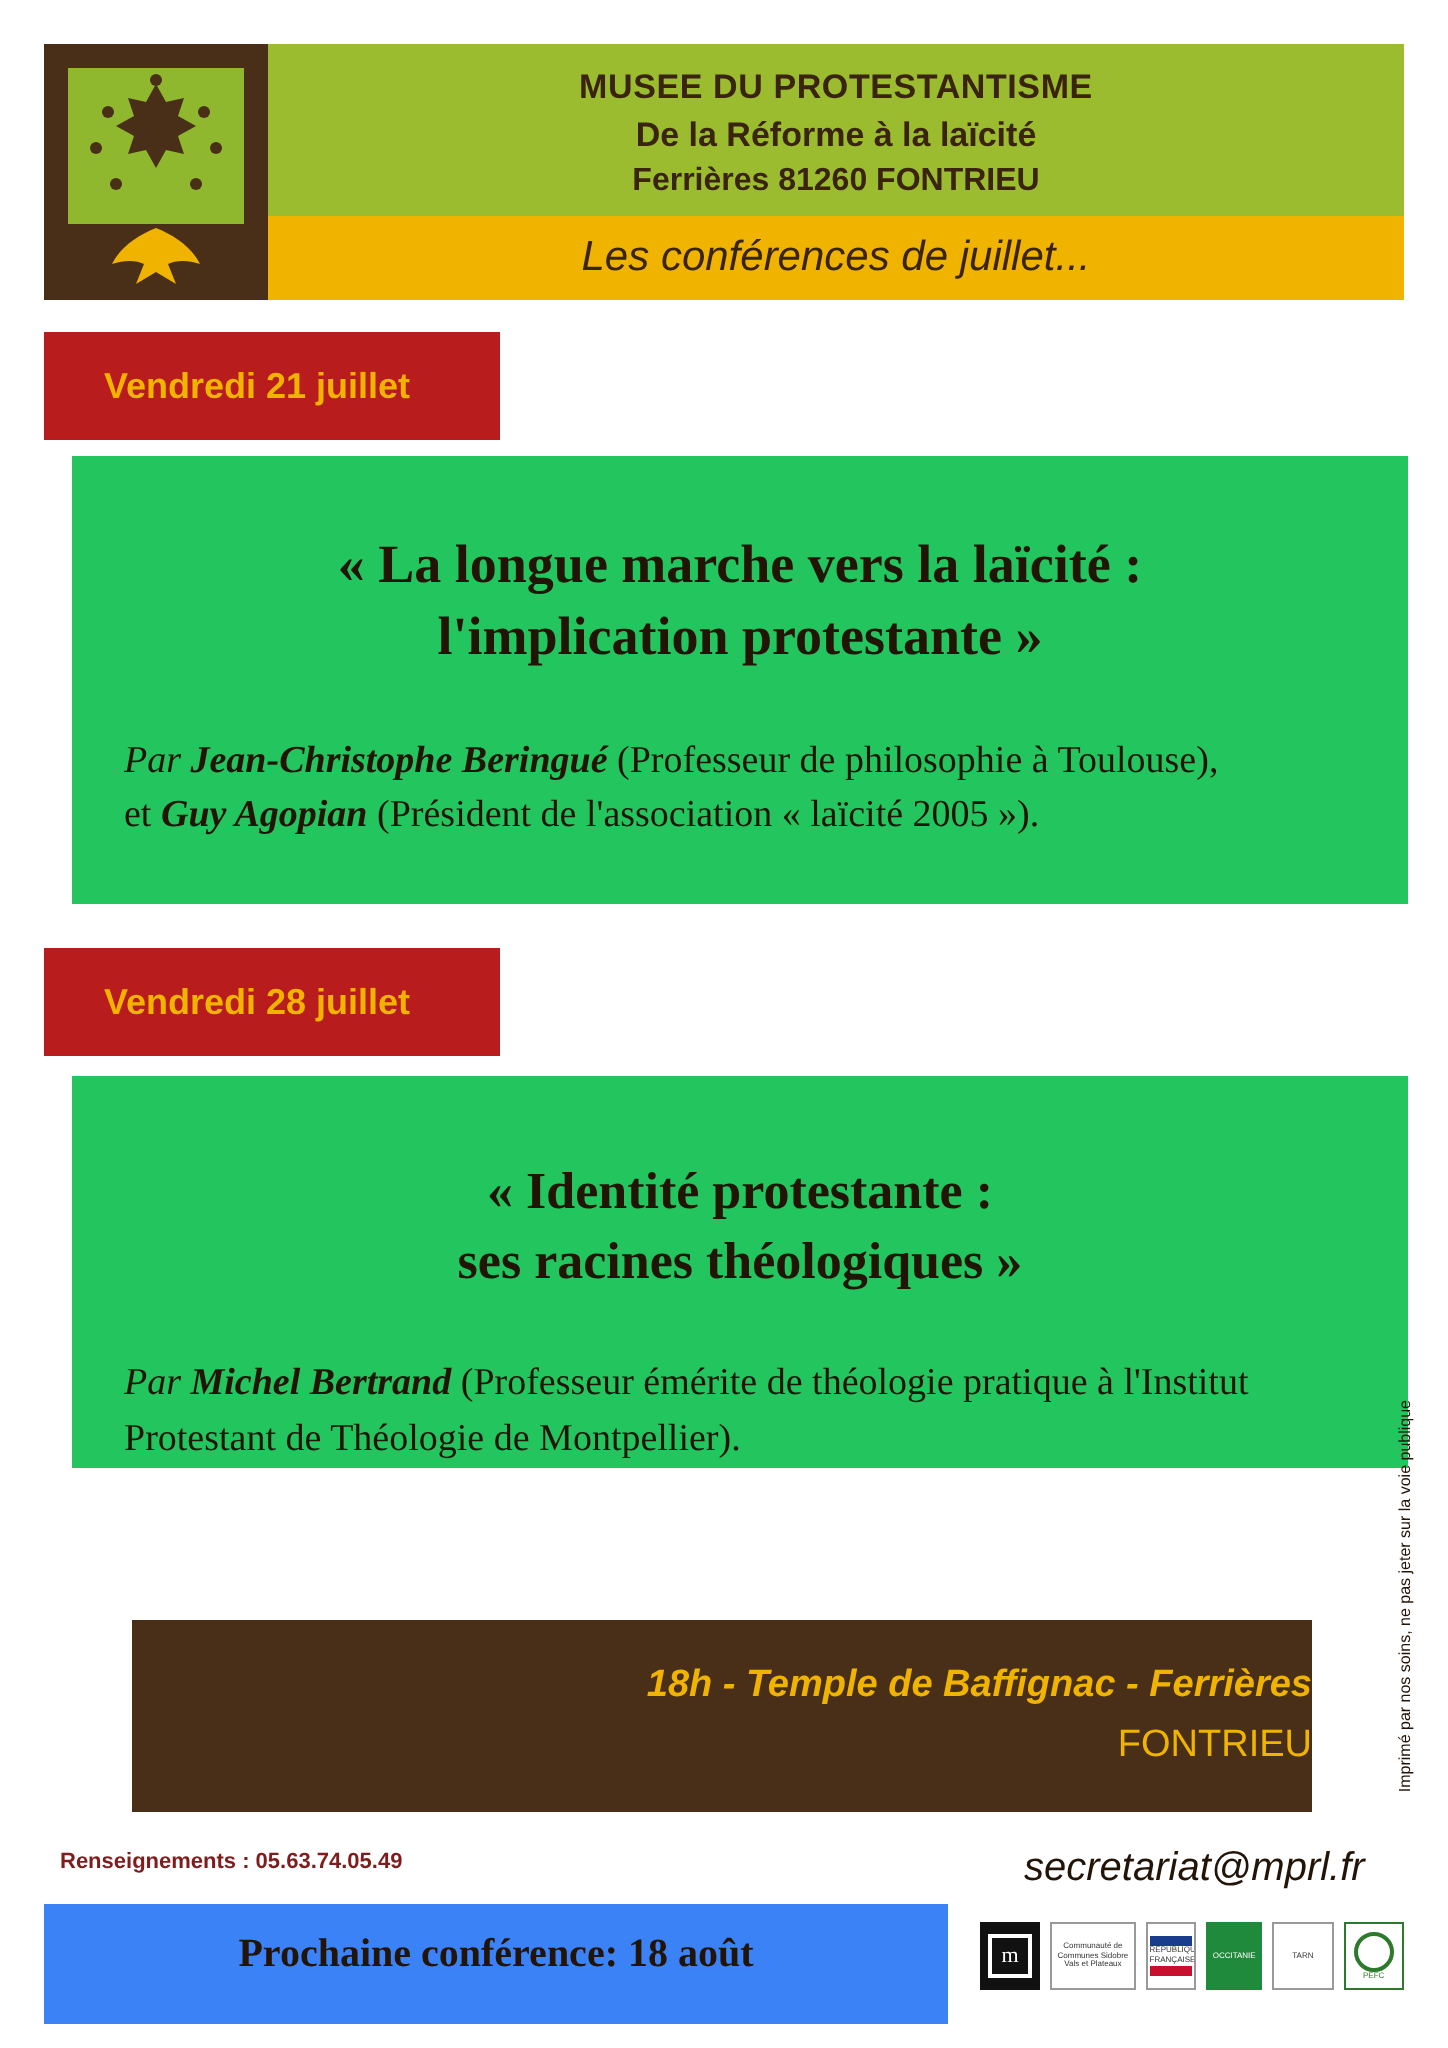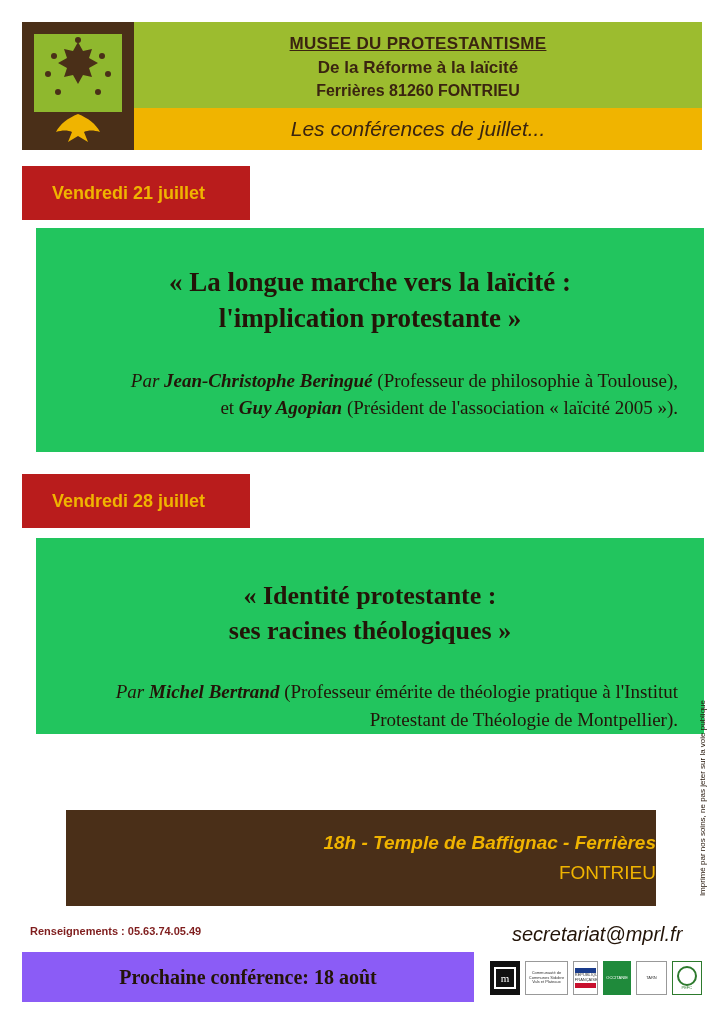--- a/index.html
+++ b/index.html
@@ -43,21 +43,20 @@
     width: 568px; height: 86px;
     background: #9cbc2f;
     color: #3a2410;
     text-align: center;
   }
   .header-green .line1 {
     font-size: 17px;
     font-weight: bold;
     letter-spacing: .3px;
     padding-top: 12px;
-    text-decoration: underline;
   }
   .header-green .line2 {
     font-size: 17px;
     font-weight: bold;
     padding-top: 4px;
   }
   .header-green .line3 {
     font-size: 16px;
     font-weight: bold;
     padding-top: 4px;
@@ -115,21 +114,20 @@
   }
   .block-2 .talk-title { font-size: 26px; padding-top: 40px; }
 
   .talk-speaker {
     font-family: "Liberation Serif", serif;
     font-size: 19px;
     line-height: 1.45;
     padding-top: 30px;
     padding-left: 8px;
     padding-right: 8px;
-    text-align: right;
   }
   .talk-speaker .em {
     font-style: italic;
     font-weight: bold;
   }
   .talk-speaker .it {
     font-style: italic;
   }
 
   
@@ -168,22 +166,22 @@
     font-size: 20px;
     font-style: italic;
     font-weight: normal;
     color: #231408;
   }
 
   
   .footer-gold {
     position: absolute;
     left: 22px; top: 952px;
-    width: 452px; height: 50px;
-    background: #8b5cf6;
+    width: 452px; height: 60px;
+    background: #3b82f6;
   }
   .footer-gold .ftext {
     font-family: "Liberation Serif", serif;
     font-size: 20px;
     font-weight: bold;
     color: #231408;
     text-align: center;
     line-height: 50px;
   }
 

